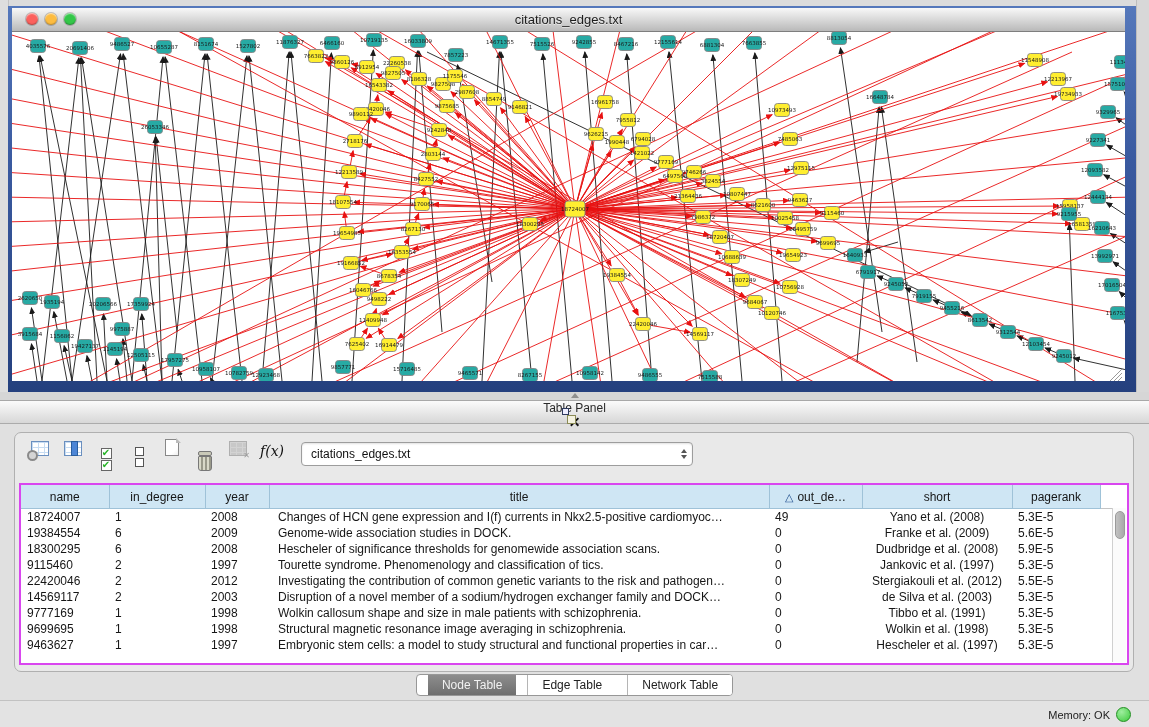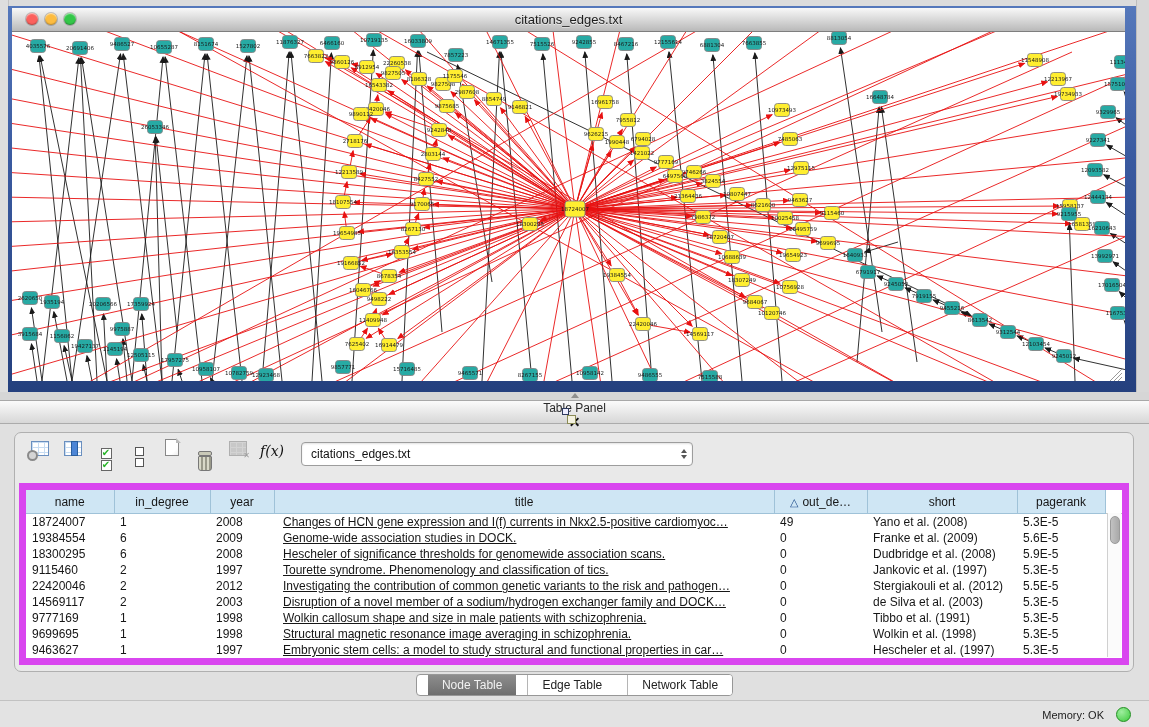--- a/index.html
+++ b/index.html
@@ -60,44 +60,44 @@
   .ic-fx{font-style:italic;font-family:"DejaVu Serif",serif;font-size:14px;color:#111;width:auto;padding:0 2px;}
 
   .combo{margin-left:8px;width:390px;height:22px;background:#fff;border:1px solid #9d9d9d;border-radius:4px;
     display:flex;align-items:center;box-shadow:inset 0 1px 2px rgba(0,0,0,.12);}
   .combo .val{flex:1;font-size:12px;color:#111;padding-left:9px;}
   .combo .spin{width:16px;height:100%;display:flex;flex-direction:column;align-items:center;justify-content:center;gap:2px;}
   .combo .spin i{display:block;width:0;height:0;border-left:3.5px solid transparent;border-right:3.5px solid transparent;}
   .combo .spin .up{border-bottom:4px solid #555;}
   .combo .spin .dn{border-top:4px solid #555;}
 
-  .tbl-box{position:absolute;left:4px;top:50px;right:4px;bottom:6px;background:#fff;border:7px solid #d946ef;overflow:hidden;}
+  .tbl-box{position:absolute;left:4px;top:50px;right:4px;bottom:6px;background:#fff;border:2px solid #d946ef;overflow:hidden;}
   table.grid{border-collapse:collapse;table-layout:fixed;width:1098px;font-size:12px;color:#161616;}
   table.grid th{height:21px;background:#cfe6f4;border-right:1px solid #9fc2d8;border-bottom:1px solid #9fc2d8;
     font-weight:normal;text-align:center;overflow:hidden;white-space:nowrap;}
   table.grid th.nofill{background:#fff;border-right:none;border-bottom:1px solid #c4c4c4;}
   table.grid td{height:16px;padding:0 6px;overflow:hidden;white-space:nowrap;text-overflow:clip;}
-  table.grid td.c-title{padding-left:9px;text-decoration:underline;}
-  table.grid td.c-short{}
+  table.grid td.c-title{padding-left:9px;}
+  table.grid td.c-short{text-align:center;}
   .sortmark{color:#1f4d8c;margin-right:4px;font-size:11px;}
   .vscroll{position:absolute;top:23px;right:1px;bottom:1px;width:13px;background:#fbfbfb;border-left:1px solid #d0d0d0;}
   .vscroll .thumb{position:absolute;left:2px;top:3px;width:8px;height:26px;border-radius:5px;
     background:linear-gradient(90deg,#c2c2c2,#a9a9a9);border:1px solid #9a9a9a;}
 
   
   .tabs-row{position:absolute;left:0;top:274px;width:100%;display:flex;justify-content:center;}
   .seg{display:inline-flex;border:1px solid #979797;border-radius:4px;overflow:hidden;background:#fff;height:20px;}
   .seg button{border:none;background:#fff;font-family:"Liberation Sans",sans-serif;font-size:12px;color:#222;
     padding:0 14px;height:100%;border-left:1px solid #b5b5b5;margin-left:11px;}
   .seg button:first-child{border-left:none;}
   .seg button.sel{background:linear-gradient(180deg,#8d8d8d,#6e6e6e);color:#f2f2f2;}
 
   
   .statusbar{position:absolute;left:0;top:700px;width:1149px;height:27px;background:#e3e3e3;border-top:1px solid #c2c2c2;}
-  .mem{position:absolute;right:18px;top:6px;display:flex;align-items:center;gap:12px;font-size:11px;color:#222;}
+  .mem{position:absolute;right:18px;top:6px;display:flex;align-items:center;gap:6px;font-size:11px;color:#222;}
   .mem .dot{width:13px;height:13px;border-radius:50%;border:1px solid #1f8f1f;
     background:radial-gradient(circle at 35% 30%,#8fe88f,#2eb82e);}
 
   
   .strip-l{position:absolute;left:0;top:0;width:8px;height:392px;background:#dedede;border-right:1px solid #c3c3c3;}
   .strip-r{position:absolute;left:1136px;top:0;width:13px;height:392px;background:#d8d8d8;border-left:1px solid #bdbdbd;}
 </style>
 </head>
 <body>
 

